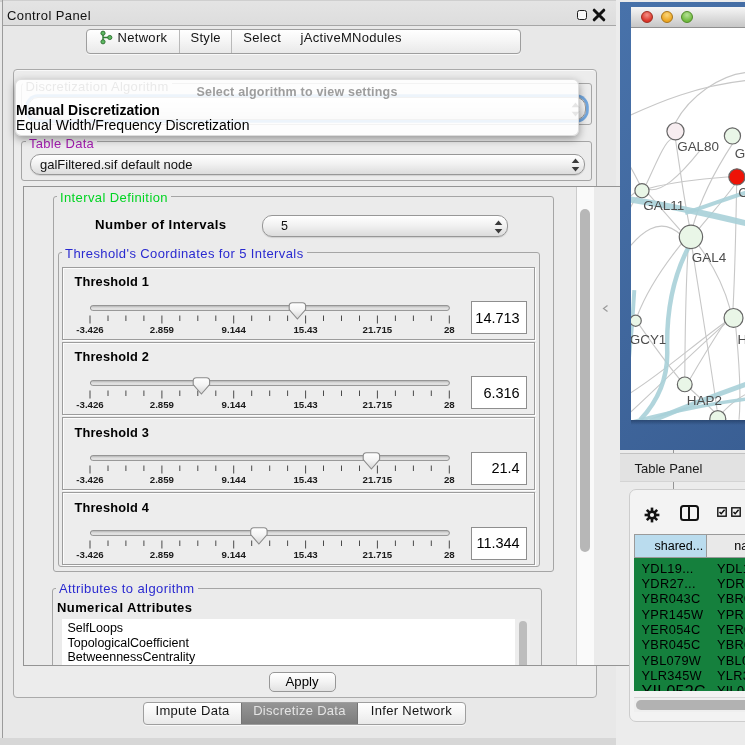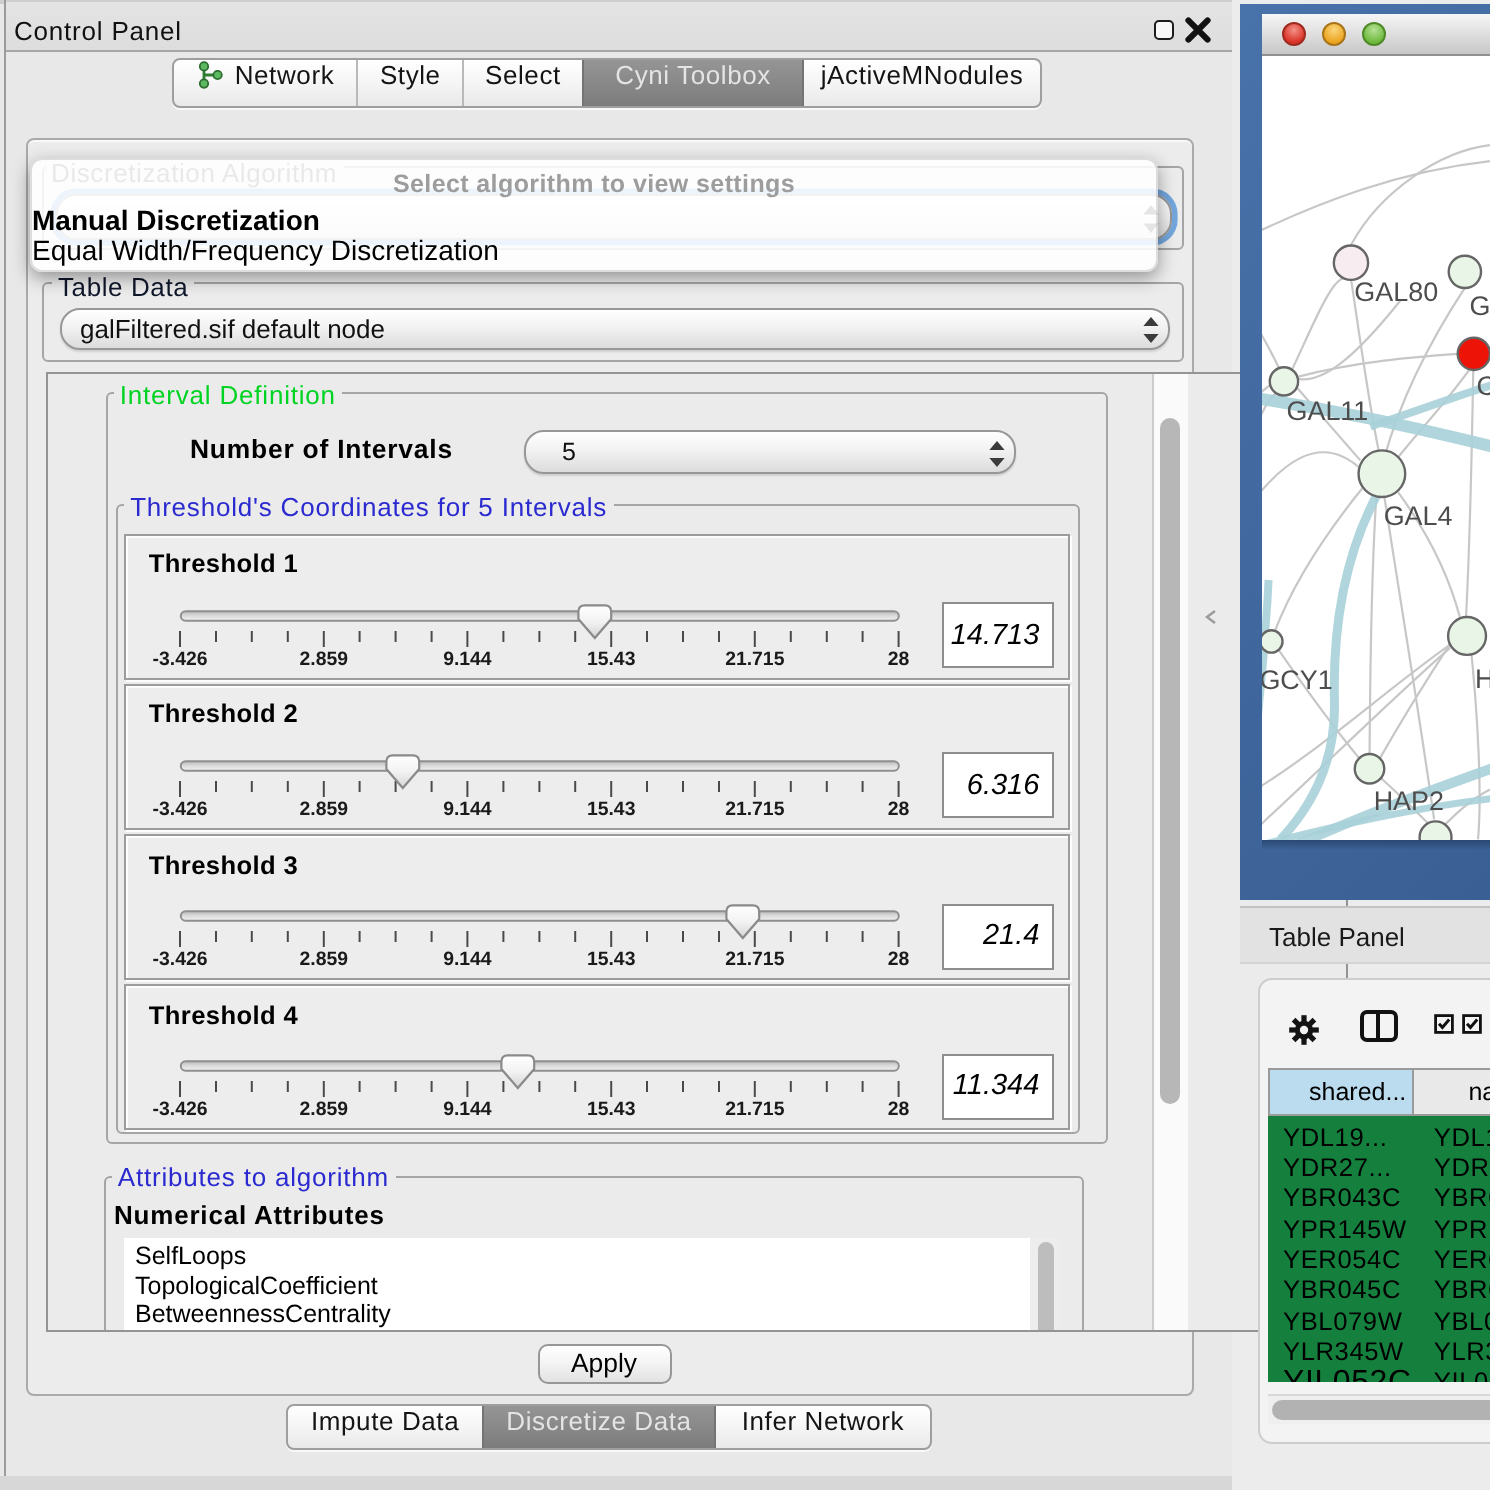--- a/index.html
+++ b/index.html
@@ -15,21 +15,21 @@
 .seg { position:absolute; display:flex; border:1px solid #9e9e9e; border-radius:4px;
   background:linear-gradient(#ffffff,#f6f6f6 45%,#e9e9e9); box-shadow:0 1px 0 rgba(255,255,255,0.7); overflow:hidden; }
 .seg .s { display:flex; justify-content:center; font-size:13px; letter-spacing:0.3px; color:#141414; height:100%; }
 .seg .sel { background:linear-gradient(#959595,#7c7c7c); color:#e4e4e4; box-shadow:inset 1px 0 0 #747474, inset -1px 0 0 #747474; }
 .seg .dv { width:1px; height:100%; background:#b9b9b9; }
 .tpanel { position:absolute; left:37.6px; width:473px; height:73px; background:#ededed;
   border:1px solid #9c9c9c; box-shadow:1px 1px 0 rgba(255,255,255,0.9), inset 1px 1px 0 rgba(255,255,255,0.8); }
 .tlabel { position:absolute; left:11.8px; top:6.5px; font-size:12.8px; letter-spacing:0.2px; font-weight:bold; color:#000; }
 .vbox { position:absolute; left:408.9px; top:33.5px; width:55.2px; height:33px; background:#fff;
   border:1px solid #8e8e8e; display:flex; align-items:center; justify-content:flex-end; padding-right:6px;
-  font-size:14.5px; color:#000;font-style:italic; }
+  font-size:14.5px; color:#000; }
 </style>
 </head>
 <body>
 <div id="stage">
 
 <div class="abs" style="left:616px;top:0;width:129px;height:745px;background:#ececec"></div>
 <div class="abs" style="left:0;top:0;width:616px;height:2px;background:#cfcfcf"></div>
 <div class="abs" style="left:2px;top:0;width:1px;height:745px;background:#9b9b9b"></div>
 <div class="abs" style="left:0;top:738px;width:616px;height:7px;background:#d7d7d7"></div>
 <div class="abs" style="left:3px;top:1px;width:613px;height:24.5px;background:linear-gradient(#e4e4e4,#dddddd);border-bottom:1px solid #a6a6a6"></div>
@@ -43,34 +43,33 @@
           <line x1="4" y1="4" x2="4" y2="11" stroke="#2e7d32" stroke-width="1.4"></line>
           <line x1="4" y1="7.5" x2="10" y2="7.5" stroke="#2e7d32" stroke-width="1.4"></line>
           <circle cx="4" cy="3.2" r="2.1" fill="#5cb861" stroke="#2c6e2f" stroke-width="0.9"></circle>
           <circle cx="4" cy="11.8" r="2.1" fill="#5cb861" stroke="#2c6e2f" stroke-width="0.9"></circle>
           <circle cx="10.8" cy="7.5" r="2.1" fill="#5cb861" stroke="#2c6e2f" stroke-width="0.9"></circle>
         </svg>Network</div>
 <div class="dv"></div>
 <div class="s" style="width:51.6px">Style</div>
 <div class="dv"></div>
 <div class="s" style="width:59.5px">Select</div>
-<div class="s sel" style="width:111.5px">Cyni Toolbox</div>
 <div class="s" style="width:118.5px">jActiveMNodules</div>
 </div>
 <div class="abs" style="left:13px;top:69px;width:584px;height:629px;background:#ececec;border:1px solid #aaaaaa;border-radius:4px;box-shadow:inset 0 1px 0 #f8f8f8"></div>
 <div class="gbox" style="left:21px;top:83px;width:571px;height:42px"></div>
 <div class="gtitle" style="left:22.5px;top:80px;color:#555">Discretization Algorithm</div>
 <div class="combo" style="left:28px;top:97px;width:558px;height:23px;box-shadow:0 0 0 2.8px rgba(94,154,217,0.85)">
       <svg class="arrows" style="right:5px;top:4px" width="9" height="15">
         <path d="M 4.5 0.5 L 8.3 5.2 L 0.7 5.2 Z" fill="#3b3b3b"></path>
         <path d="M 4.5 14.5 L 8.3 9.8 L 0.7 9.8 Z" fill="#3b3b3b"></path>
       </svg>
     </div>
 <div class="gbox" style="left:21px;top:141px;width:571px;height:40px"></div>
-<div class="gtitle" style="left:26px;top:136.5px;color:#0f172a">Table Data</div>
+<div class="gtitle" style="left:26px;top:136.5px;color:#a21caf">Table Data</div>
 <div class="combo" style="left:30px;top:154px;width:555px;height:21px">
       <div class="ct">galFiltered.sif default node</div>
       <svg class="arrows" style="right:4.5px;top:3px" width="9" height="14">
         <path d="M 4.5 0.5 L 8.3 5 L 0.7 5 Z" fill="#3b3b3b"></path>
         <path d="M 4.5 13.5 L 8.3 9 L 0.7 9 Z" fill="#3b3b3b"></path>
       </svg>
     </div>
 <div class="abs" style="left:23px;top:186px;width:651px;height:480px;background:#ebebeb;border:1px solid #949494;overflow:hidden">
 <div class="abs" style="left:28.7px;top:9.3px;width:501px;height:376px;border:1px solid #a5a5a5;border-radius:3px"></div>
 <div class="abs" style="left:32.9px;top:3.5px;background:#ebebeb;padding:0 3px;font-size:13px;letter-spacing:0.4px;line-height:13px;color:#00d422">Interval Definition</div>

